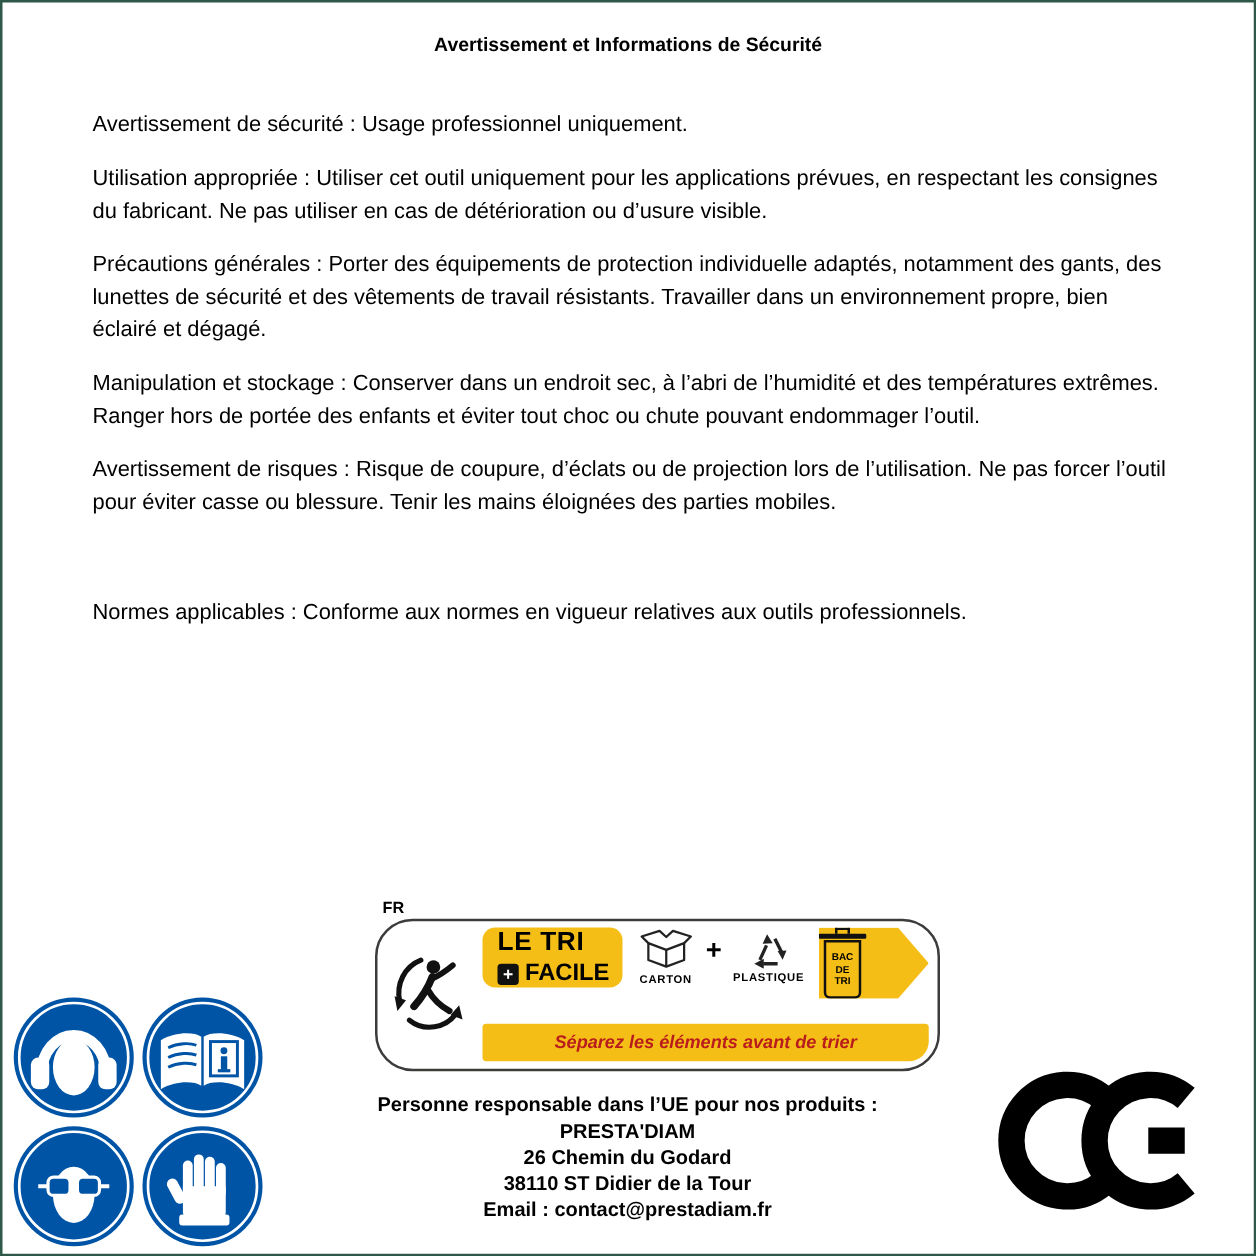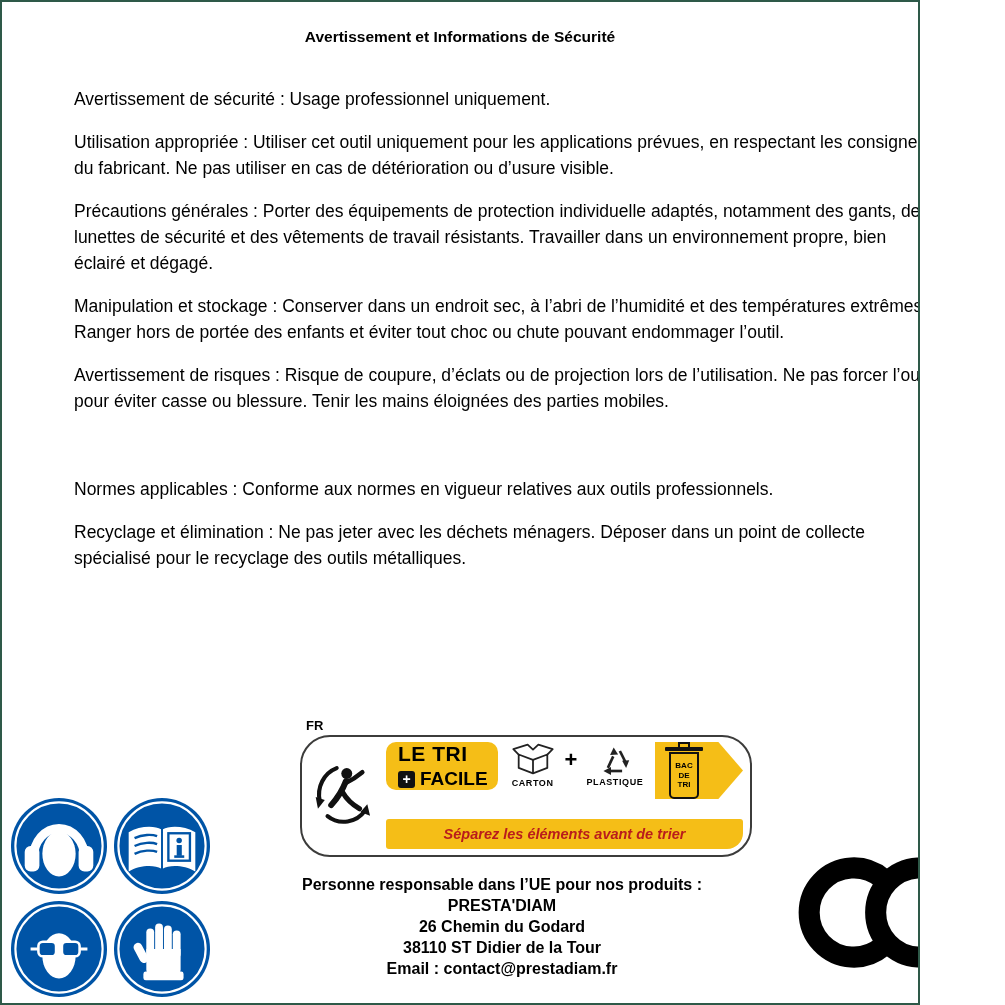--- a/index.html
+++ b/index.html
@@ -1,18 +1,18 @@
 <!DOCTYPE html>
 <html style="--page-border: #2e5948; --pictogram-blue: #0054a6; --label-yellow: #f5be17;"><head>
 <meta charset="utf-8">
 <style>
   * { margin:0; padding:0; box-sizing:border-box; }
   html, body { background:#ffffff; }
   .page {
-    position:relative; width:920px; height:1005px; background:#fff;
+    position:relative; width:1005px; height:1005px; background:#fff;
     border:2px solid var(--page-border, #2e5948);
     font-family:"Liberation Sans","DejaVu Sans",sans-serif; color:#000; overflow:hidden;
   }
   .title {
     position:absolute; top:26px; left:0; width:100%;
     text-align:center; font-size:15.5px; font-weight:700;
   }
   .body-text {
     position:absolute; top:84px; left:72px; width:860px;
     font-size:17.5px; line-height:26px; text-align:left;
@@ -50,21 +50,21 @@
   .plus-box {
     width:17px; height:17px; background:#111; color:#fff; font-size:14px;
     line-height:17px; text-align:center; border-radius:3px; font-weight:700; flex:0 0 auto;
   }
   .materials { flex:1; display:flex; align-items:center; justify-content:center; gap:9px; }
   .material { display:flex; flex-direction:column; align-items:center; gap:2px; }
   .m-label { font-size:9px; font-weight:700; letter-spacing:.6px; }
   .mat-plus { font-size:22px; font-weight:700; margin-top:-10px; }
   .bac-chevron {
     width:88px; clip-path:polygon(0 0,72% 0,100% 50%,72% 100%,0 100%);
-    display:flex; align-items:center; padding-left:10px;
+    display:flex; align-items:center; 
   }
   .bin { width:38px; }
   .bin-handle { width:12px; height:5px; border:2px solid #111; border-bottom:none; margin:0 auto; }
   .bin-lid { width:38px; height:4px; background:#111; border-radius:1px; }
   .bin-body {
     width:30px; height:47px; margin:1px auto 0; border:2.5px solid #111;
     border-radius:0 0 5px 5px; display:flex; flex-direction:column;
     align-items:center; justify-content:center; font-size:8px; font-weight:700; line-height:9.5px;
   }
   .tri-strip {
@@ -92,21 +92,20 @@
 
   <h1 class="title">Avertissement et Informations de Sécurité</h1>
 
   <div class="body-text">
     <p>Avertissement de sécurité : Usage professionnel uniquement.</p>
     <p>Utilisation appropriée : Utiliser cet outil uniquement pour les applications prévues, en respectant les consignes du fabricant. Ne pas utiliser en cas de détérioration ou d’usure visible.</p>
     <p>Précautions générales : Porter des équipements de protection individuelle adaptés, notamment des gants, des lunettes de sécurité et des vêtements de travail résistants. Travailler dans un environnement propre, bien éclairé et dégagé.</p>
     <p>Manipulation et stockage : Conserver dans un endroit sec, à l’abri de l’humidité et des températures extrêmes. Ranger hors de portée des enfants et éviter tout choc ou chute pouvant endommager l’outil.</p>
     <p>Avertissement de risques : Risque de coupure, d’éclats ou de projection lors de l’utilisation. Ne pas forcer l’outil pour éviter casse ou blessure. Tenir les mains éloignées des parties mobiles.</p>
     <p class="gap-before">Normes applicables : Conforme aux normes en vigueur relatives aux outils professionnels.</p>
-    <p>Recyclage et élimination : Ne pas jeter avec les déchets ménagers. Déposer dans un point de collecte spécialisé pour le recyclage des outils métalliques.</p>
   </div>
 
   <div class="pictos">
     <svg class="picto" viewBox="0 0 100 100">
       <circle cx="50" cy="50" r="49" class="picto-bg"></circle>
       <circle cx="50" cy="50" r="44.5" fill="none" stroke="#fff" stroke-width="2.2"></circle>
       <ellipse cx="50" cy="58" rx="17" ry="23" fill="#fff"></ellipse>
       <path d="M24 62 A 26 30 0 0 1 76 62" fill="none" stroke="#fff" stroke-width="9" stroke-linecap="round"></path>
       <rect x="15" y="50" width="15" height="26" rx="6" fill="#fff"></rect>
       <rect x="70" y="50" width="15" height="26" rx="6" fill="#fff"></rect>

